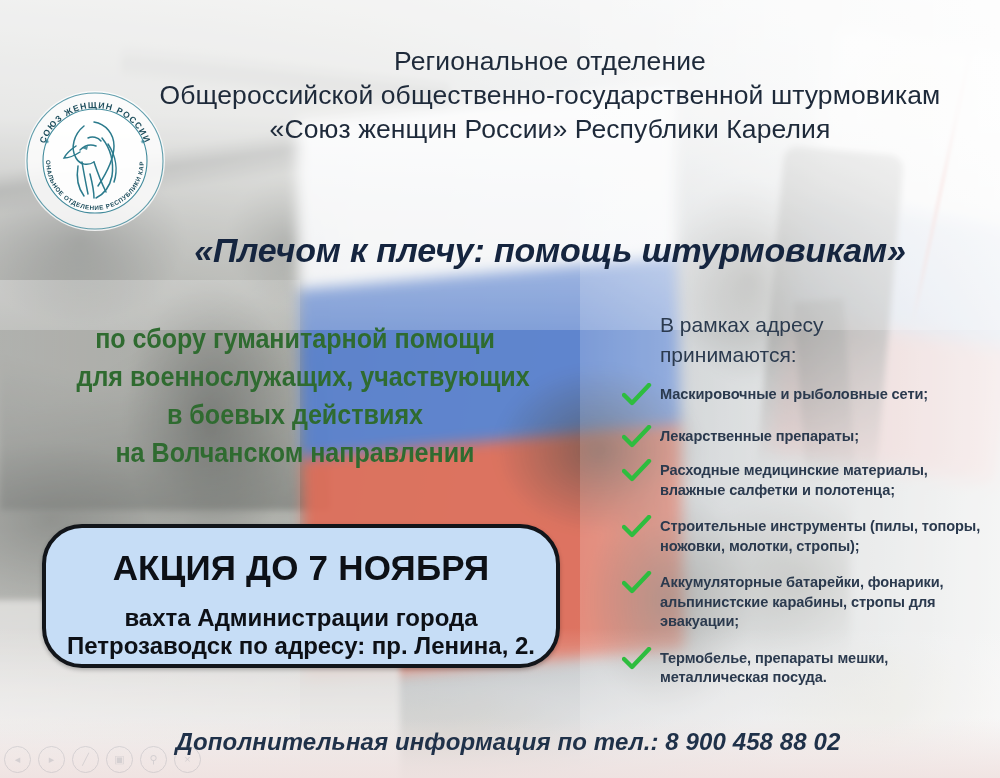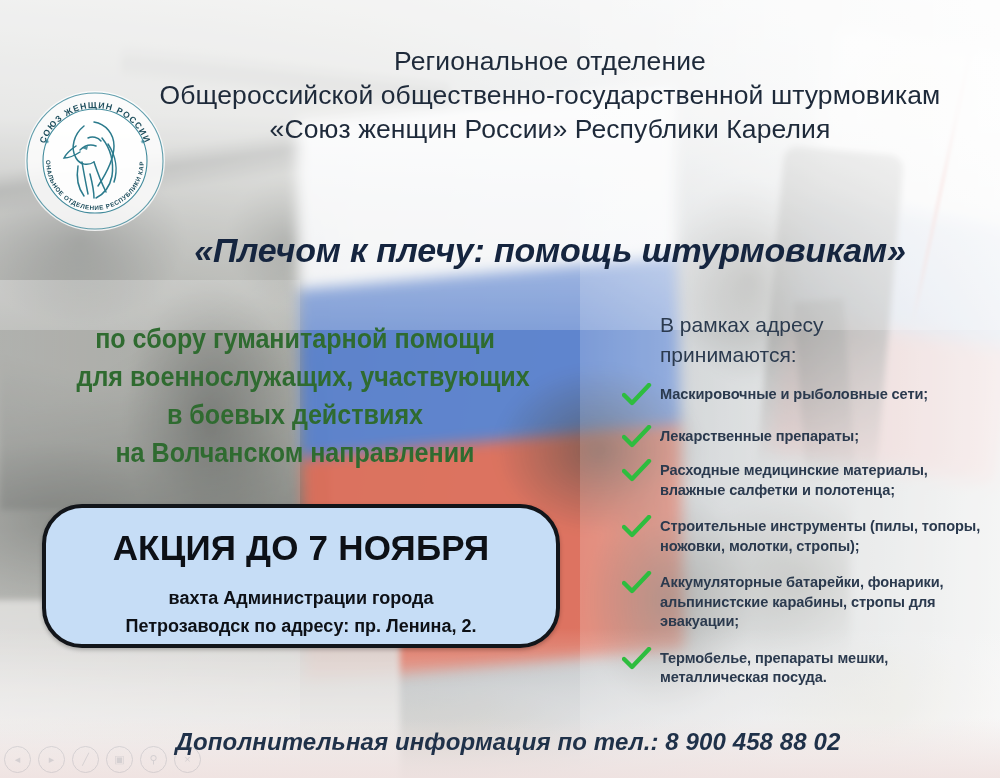--- a/index.html
+++ b/index.html
@@ -245,41 +245,41 @@
 
   
   .li.i0{margin-bottom:18px;}
   .li.i1{}
   .li.i2{margin-bottom:17px;}
   .li.i3{margin-bottom:17px;}
   .li.i4{margin-bottom:17px;}
 
   
   .callout{
-    position:absolute;left:42px;top:504px;width:518px;height:144px;
+    position:absolute;left:42px;top:524px;width:518px;height:144px;
     background:#c6ddf6;
     border:4px solid #12151a;
     border-radius:40px;
     box-shadow:0 2px 4px rgba(0,0,0,.25);
     text-align:center;
     box-sizing:border-box;
   }
   .callout .big{
     color:#0d1016;
     font-weight:bold;
     font-size:35px;
     line-height:40px;
     margin-top:20px;
     letter-spacing:.2px;
     white-space:nowrap;
   }
   .callout .sub{
     color:#0d1016;
     font-weight:bold;
-    font-size:18px;
+    font-size:24px;
     line-height:28px;
     margin-top:16px;
   }
   .callout .sub div{white-space:nowrap;}
 
   
   .footer{
     position:absolute;left:0;top:728px;width:1000px;
     text-align:center;
     color:#1f3149;

